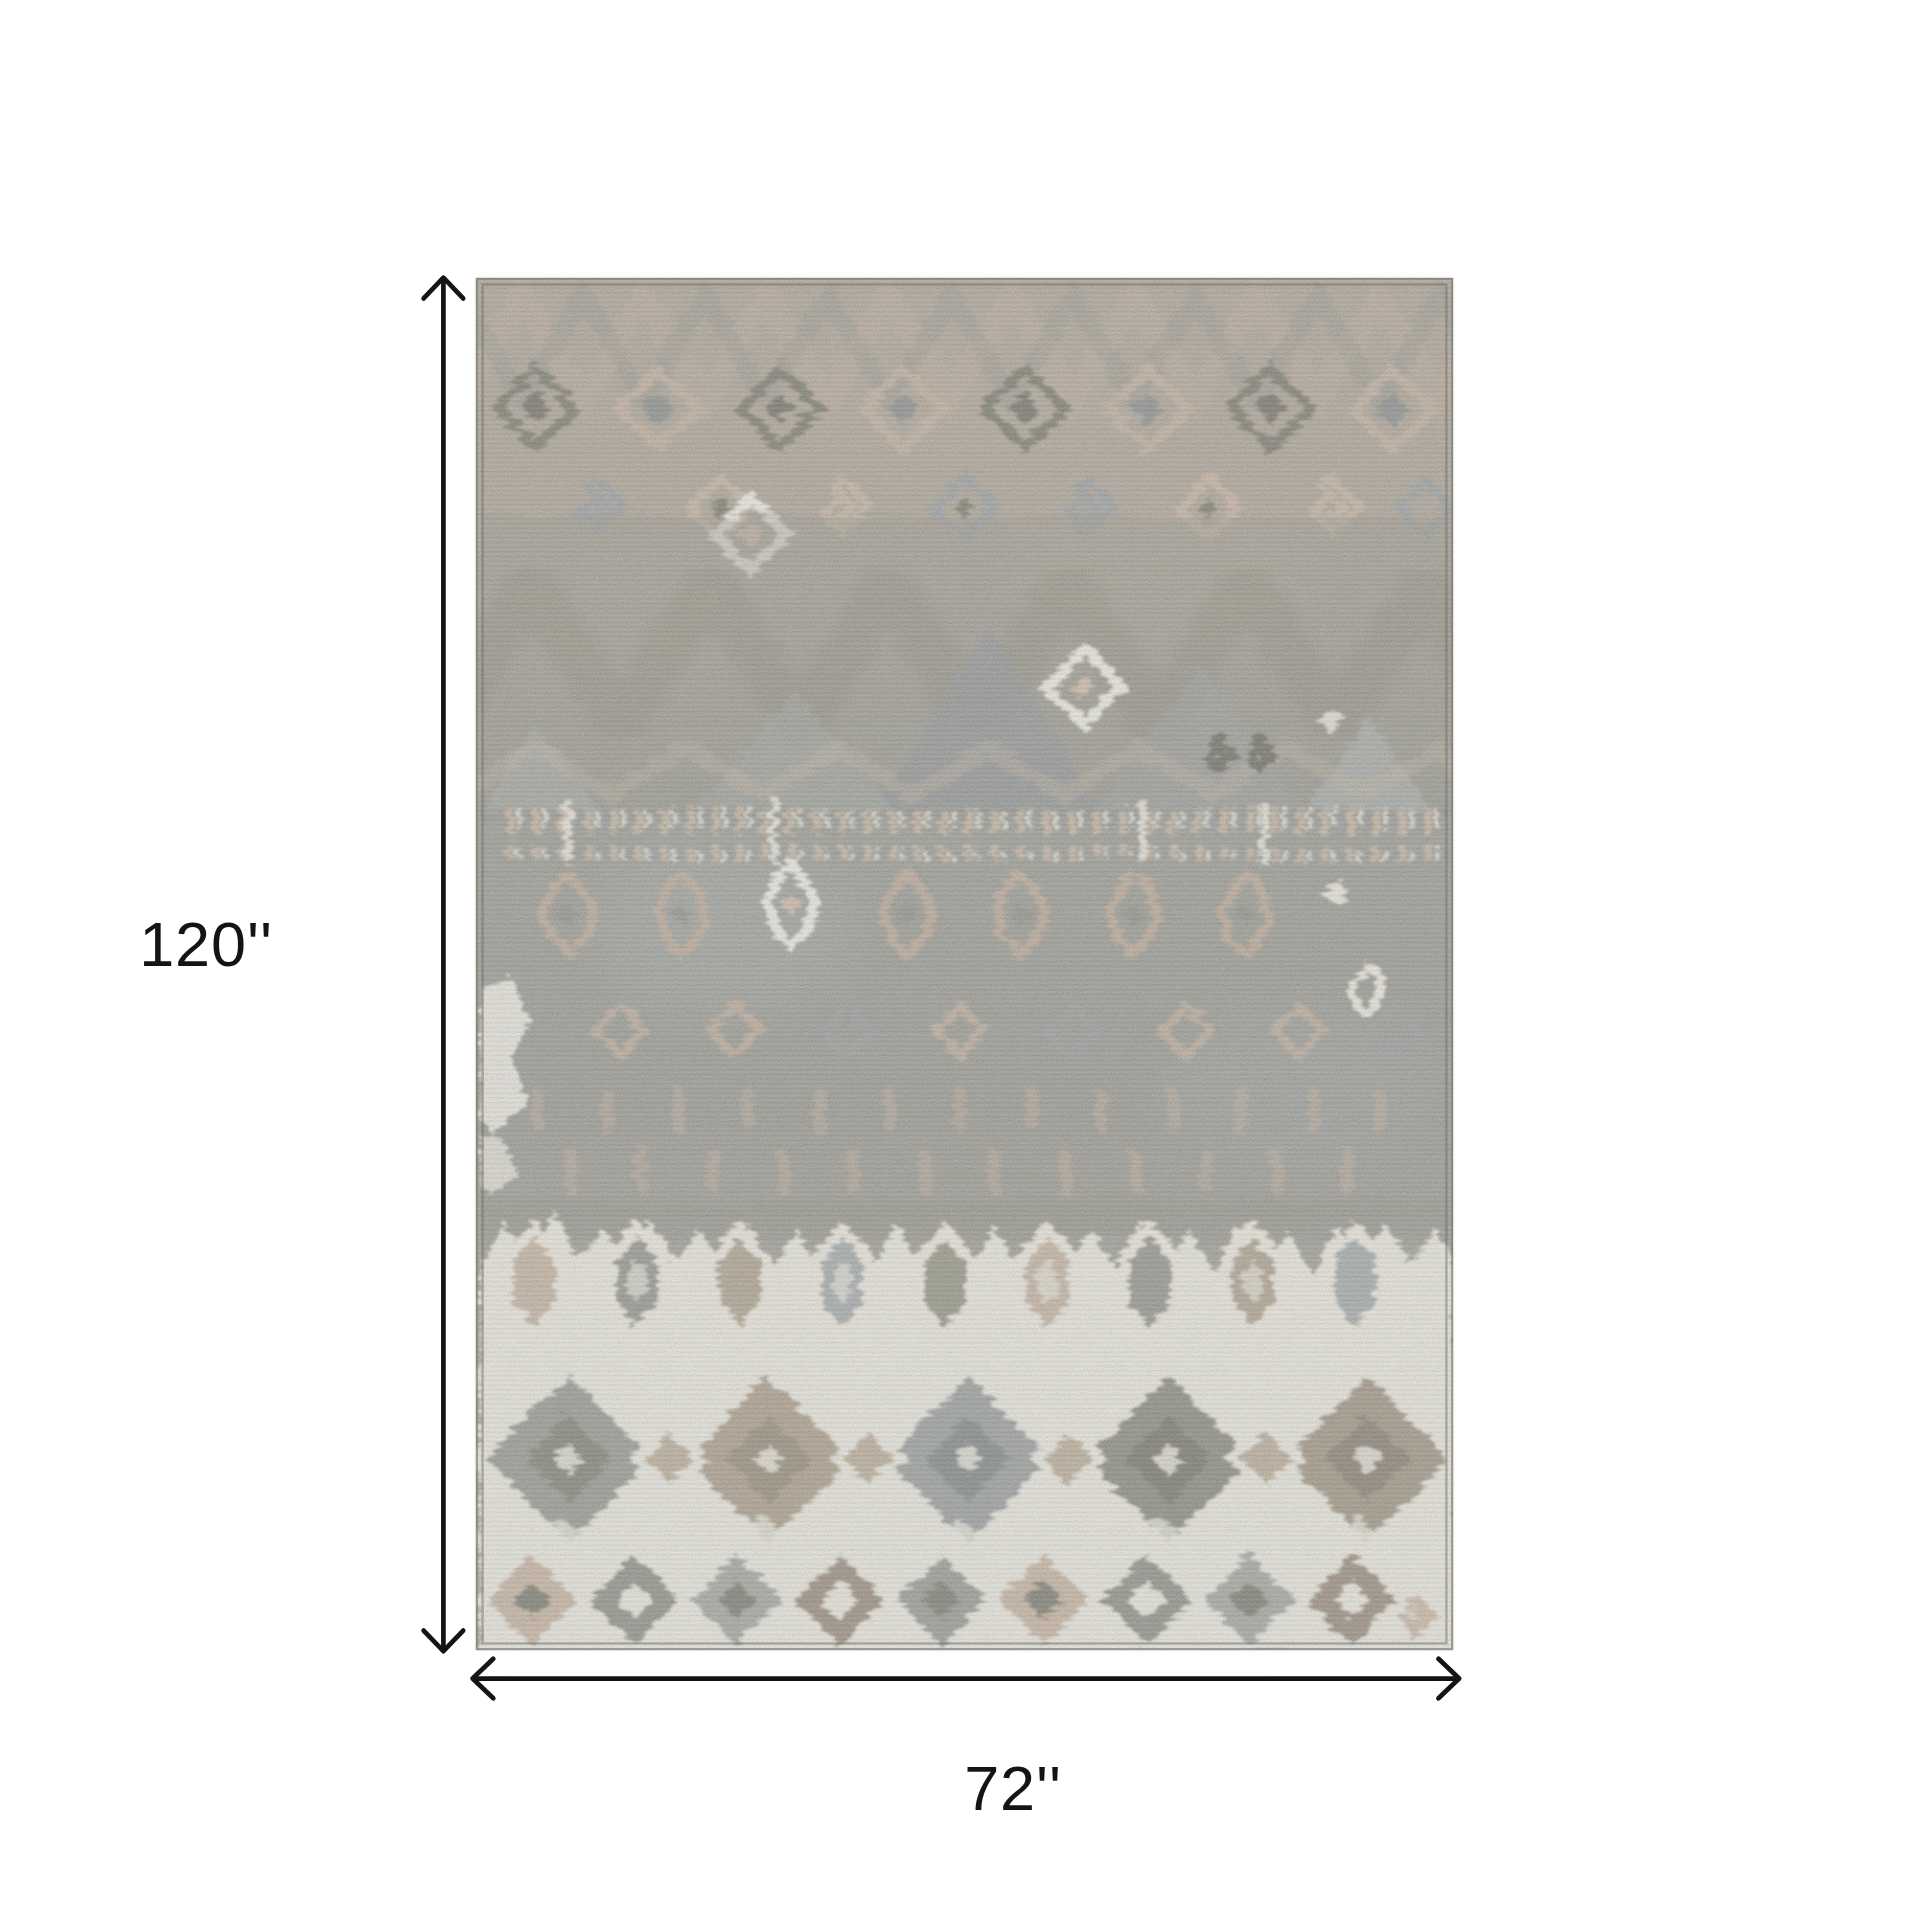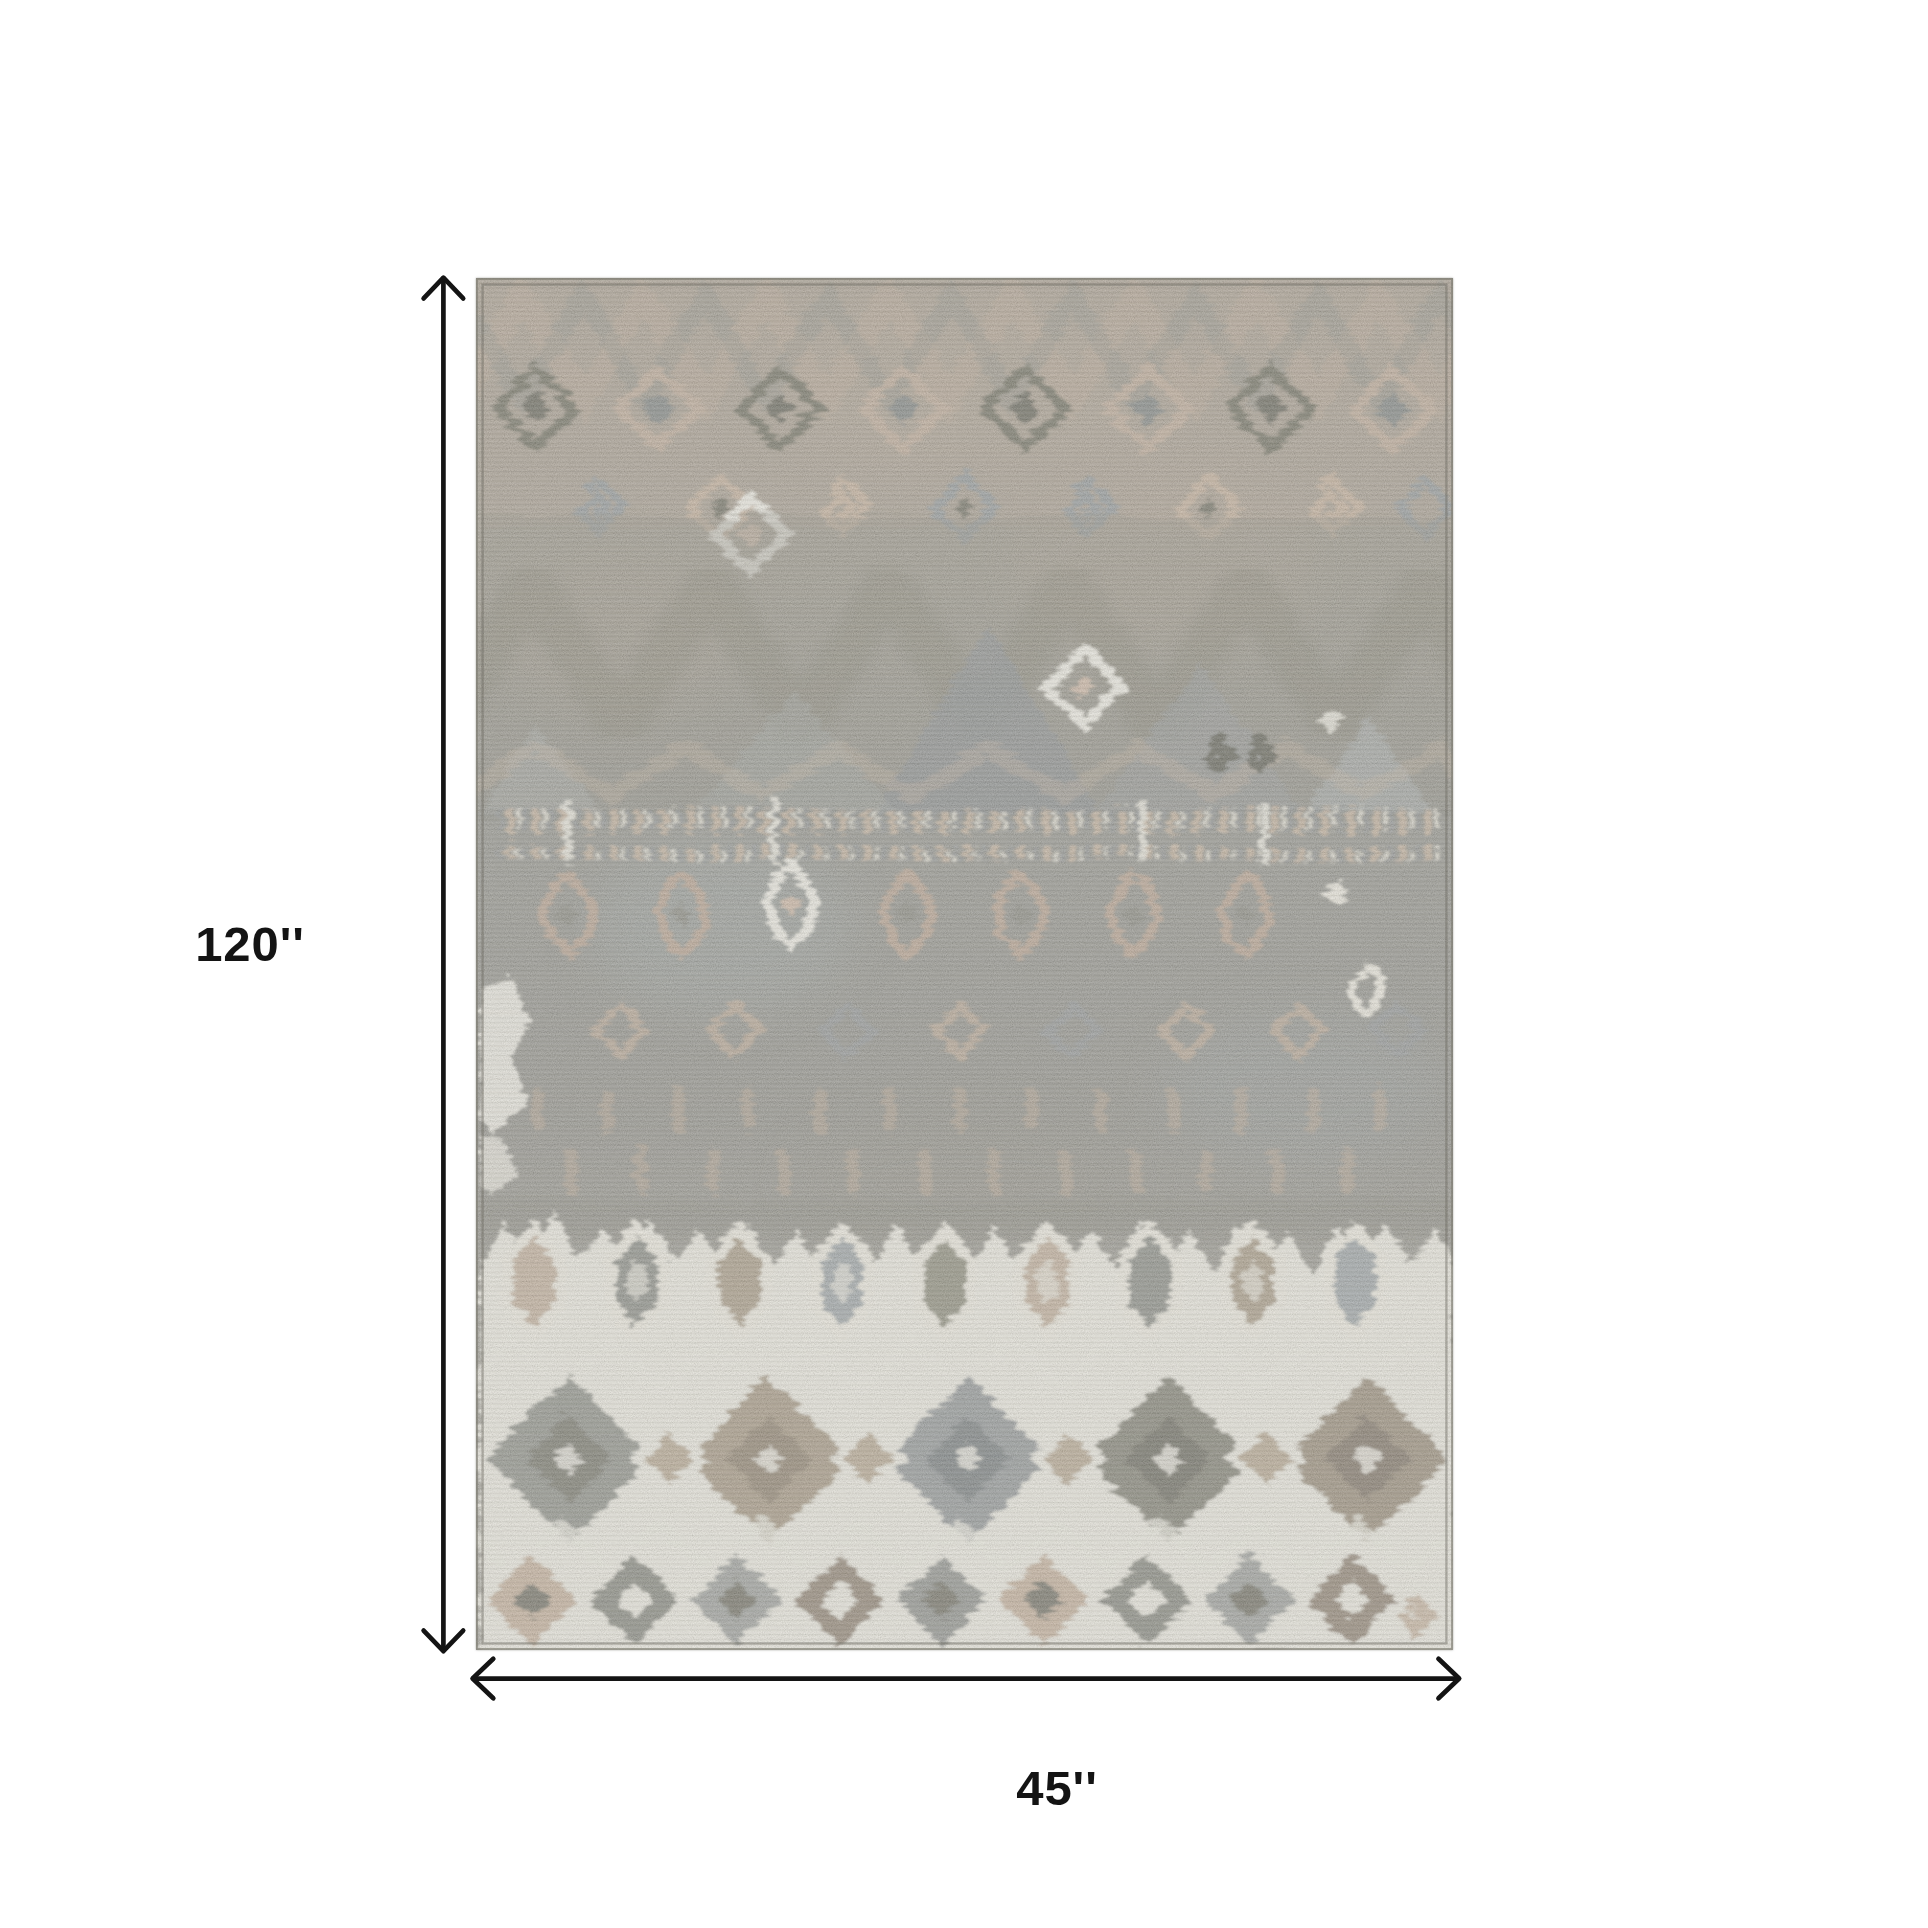--- a/index.html
+++ b/index.html
@@ -2,22 +2,22 @@
 <html style="font-size:15px"><head>
 <meta charset="utf-8">
 <style>
   html,body{margin:0;padding:0;background:#ffffff;}
   .scene{position:relative;width:1928px;height:1928px;background:#ffffff;overflow:hidden;
          font-family:"Liberation Sans",sans-serif;}
   .rug{position:absolute;left:476px;top:278px;width:977px;height:1372px;
        box-shadow:0 0 1.9px rgba(90,88,78,.55);}
   .rug svg{display:block;width:100%;height:100%;}
   .dims{position:absolute;left:0;top:0;width:1928px;height:1928px;pointer-events:none;}
-  .label{position:absolute;color:#141414;font-size:49px;font-weight:700;letter-spacing:0.9px;
-         transform:translate(-50%,-50%);white-space:nowrap;margin-left:44px;}
+  .label{position:absolute;color:#141414;font-size:63px;font-weight:400;letter-spacing:0.9px;
+         transform:translate(-50%,-50%);white-space:nowrap;}
   .label-h{left:206px;top:944px;}
   .label-w{left:1013px;top:1788px;}
 </style>
 </head>
 <body>
 
 <div class="scene">
 
   <div class="rug">
     <svg viewBox="0 0 1038 1457" preserveAspectRatio="none">
@@ -263,16 +263,16 @@
       <polyline points="450,1732 471,1754 492,1732"></polyline>
     </g>
     <g stroke="#141414" stroke-width="5" fill="none" stroke-linecap="round" stroke-linejoin="round">
       <line x1="503" y1="1783" x2="1549" y2="1783"></line>
       <polyline points="524,1762 502,1783 524,1804"></polyline>
       <polyline points="1528,1762 1550,1783 1528,1804"></polyline>
     </g>
   </svg>
 
   <div class="label label-h">120''</div>
-  <div class="label label-w">45''</div>
+  <div class="label label-w">72''</div>
 
 </div>
 
 
 </body></html>

